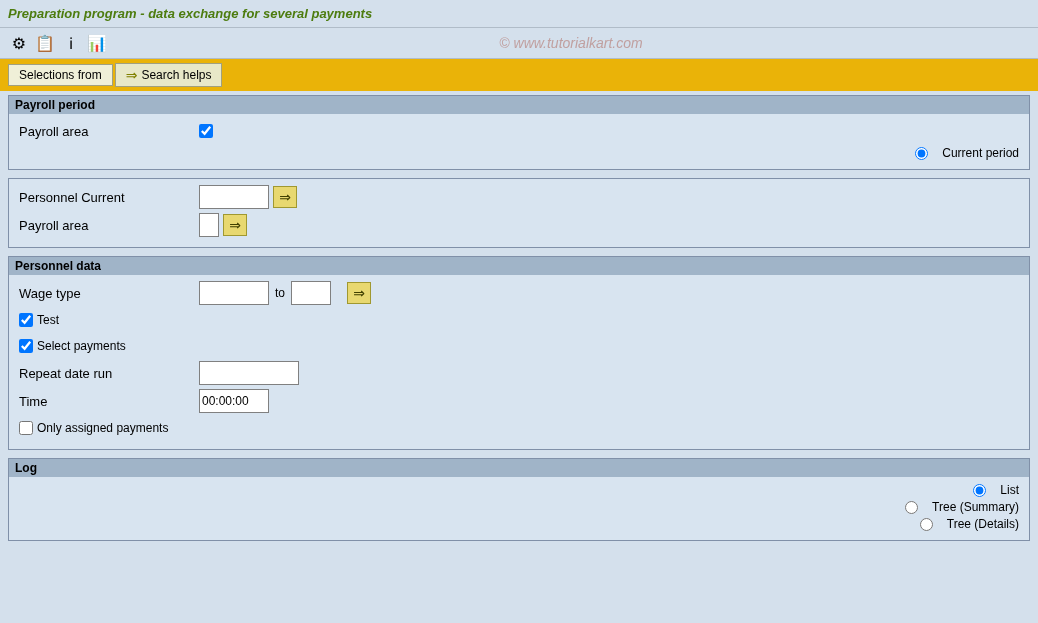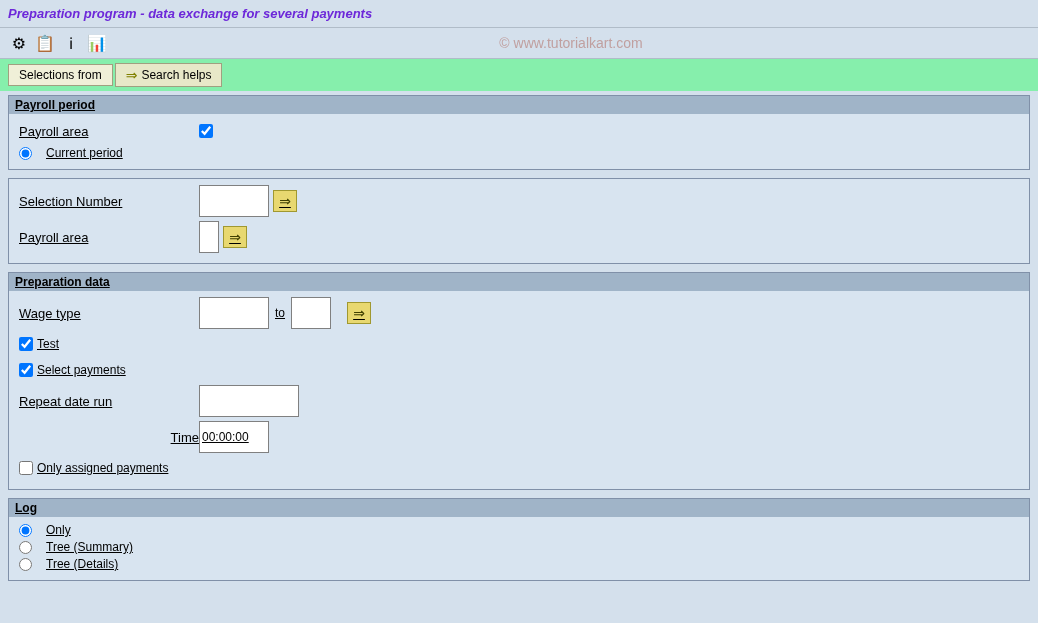--- a/index.html
+++ b/index.html
@@ -9,21 +9,21 @@
       background: #d4e0ec;
       width: 1038px;
       min-height: 623px;
     }
     .title-bar {
       background: #d4e0ec;
       padding: 6px 8px;
       font-weight: bold;
       font-style: italic;
       font-size: 13px;
-      color: #6d28d9;
+      color: #4d7c0f;
       border-bottom: 1px solid #b0bcc8;
     }
     .toolbar {
       background: #d4e0ec;
       padding: 4px 8px;
       display: flex;
       align-items: center;
       border-bottom: 1px solid #b0bcc8;
     }
     .toolbar-icon {
@@ -34,23 +34,24 @@
       display: inline-flex;
       align-items: center;
       justify-content: center;
       font-size: 16px;
     }
     .watermark {
       flex: 1;
       text-align: center;
       color: #c0a0a0;
       font-size: 14px;
+      font-style: italic;
     }
     .tab-bar {
-      background: #86efac;
+      background: #eab308;
       padding: 4px 8px;
       display: flex;
       align-items: center;
       gap: 2px;
     }
     .tab-btn {
       background: #e8e8c8;
       border: 1px solid #a0a080;
       padding: 3px 10px;
       cursor: pointer;
@@ -61,21 +62,20 @@
     }
     .tab-btn.active {
       background: #f0f0d8;
     }
     .tab-arrow {
       color: #808000;
       font-size: 14px;
     }
     .main-content {
       padding: 4px 8px;
-      text-decoration: underline;
     }
     .section {
       border: 1px solid #8090a8;
       margin-bottom: 8px;
       background: #d8e4f0;
     }
     .section-header {
       background: #a0b4c8;
       padding: 2px 6px;
       font-weight: bold;
@@ -92,35 +92,36 @@
       min-height: 22px;
     }
     .form-label {
       width: 180px;
       font-size: 13px;
       color: #000;
     }
     input[type="text"] {
       border: 1px solid #808080;
       background: #fff;
-      height: 32px;
+      height: 24px;
       font-size: 12px;
       padding: 1px 2px;
     }
     input[type="checkbox"] {
       width: 14px;
       height: 14px;
       margin: 0;
       cursor: pointer;
     }
     .radio-row {
       display: flex;
       align-items: center;
       margin-bottom: 3px;
       gap: 14px;
+      justify-content: flex-end;
     }
     .radio-row input[type="radio"] {
       margin: 0;
       cursor: pointer;
     }
     .arrow-btn {
       width: 24px;
       height: 22px;
       background: #e8d870;
       border: 1px solid #a09830;
@@ -193,34 +194,34 @@
       <div class="radio-row">
         <input type="radio" name="period" checked="" style="">
         <span>Current period</span>
       </div>
     </div>
   </div>
 
   <div class="section">
     <div class="section-body">
       <div class="form-row">
-        <div class="form-label">Selection Number</div>
+        <div class="form-label">Personnel Current</div>
         <input type="text" class="medium-input" style="">
         <button class="arrow-btn">⇒</button>
       </div>
       <div class="form-row">
         <div class="form-label">Payroll area</div>
         <input type="text" style="width: 20px;">
         <button class="arrow-btn">⇒</button>
       </div>
     </div>
   </div>
 
   <div class="section">
-    <div class="section-header">Preparation data</div>
+    <div class="section-header">Personnel data</div>
     <div class="section-body">
 
 
       <div class="form-row">
         <div class="form-label">Wage type</div>
         <input type="text" class="medium-input" style="">
         <span style="margin:0 6px;">to</span>
         <input type="text" style="width: 40px;">
         <button class="arrow-btn" style="margin-left:16px;">⇒</button>
       </div>
@@ -234,37 +235,37 @@
         <input type="checkbox" checked="" style="margin-right: 4px;">
         <span>Select payments</span>
       </div>
 
       <div class="form-row">
         <div class="form-label">Repeat date run</div>
         <input type="text" class="large-input" style="">
       </div>
 
       <div class="form-row">
-        <div class="form-label" style="text-align:right;">Time</div>
+        <div class="form-label" style="text-align:left;">Time</div>
         <input type="text" class="time-input" value="00:00:00" style="">
       </div>
 
       <div class="form-row">
         <input type="checkbox" style="margin-right: 4px;">
         <span>Only assigned payments</span>
       </div>
     </div>
   </div>
 
   <div class="section">
     <div class="section-header">Log</div>
     <div class="section-body">
       <div class="radio-row">
         <input type="radio" name="log" checked="" style="">
-        <span>Only</span>
+        <span>List</span>
       </div>
       <div class="radio-row">
         <input type="radio" name="log" style="">
         <span>Tree (Summary)</span>
       </div>
       <div class="radio-row">
         <input type="radio" name="log" style="">
         <span>Tree (Details)</span>
       </div>
     </div>

